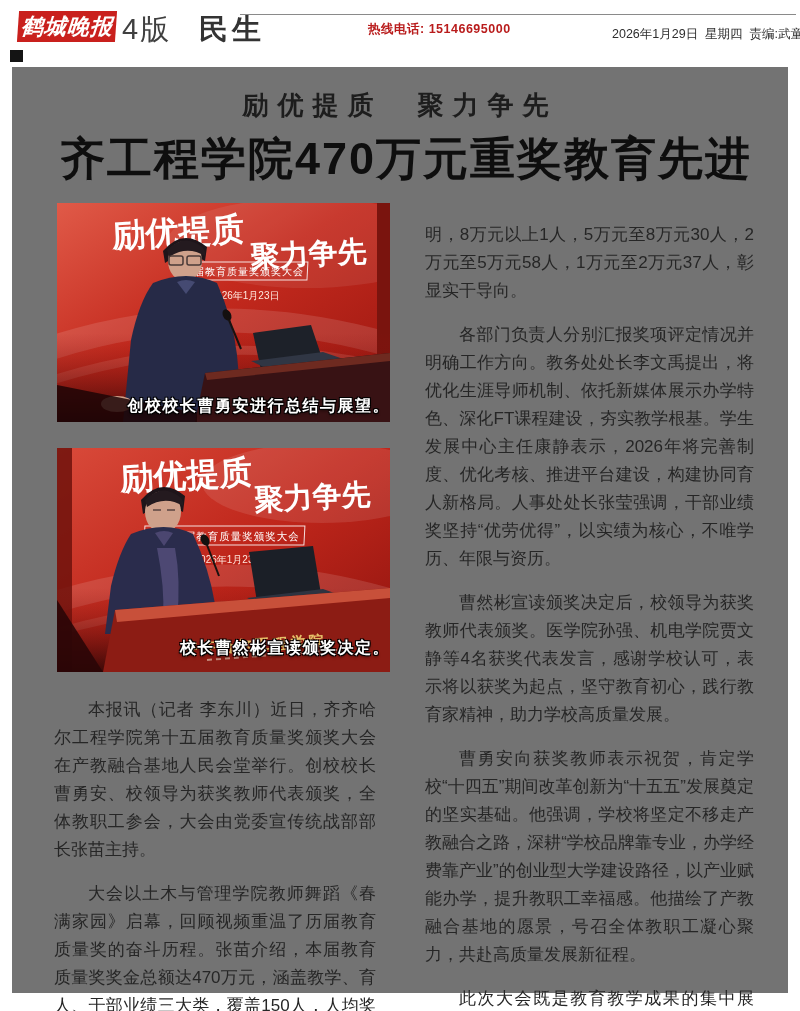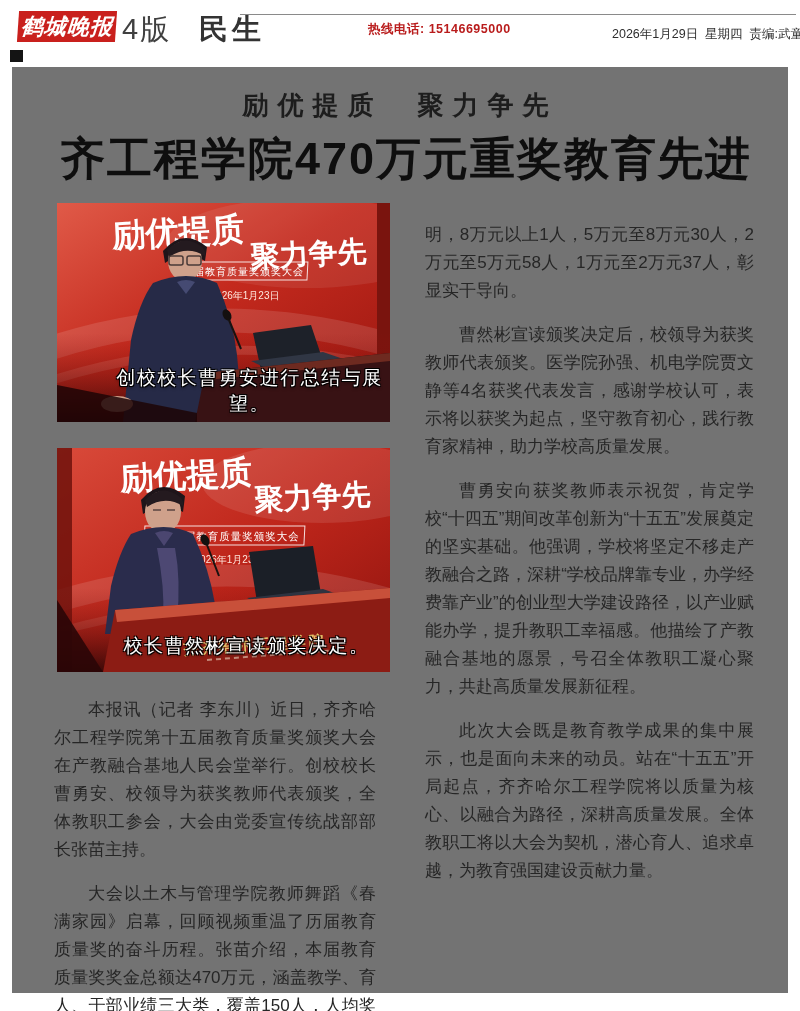--- a/index.html
+++ b/index.html
@@ -46,22 +46,22 @@
     margin:16px;font-size:17px;line-height:28px;color:#262626;
     text-align:justify;text-justify:inter-ideograph;
   }
   p.indent{text-indent:2em;}
   
   figure.photo{position:relative;width:333px;margin:0 0 0 19px;padding:0;}
   figure.photo-1{height:219px;margin-bottom:26px;}
   figure.photo-2{height:224px;margin-bottom:24px;}
   figure.photo svg{display:block;width:100%;height:100%;}
   .photo-caption{
-    position:absolute;left:0;right:0;text-align:center;
-    color:#ffffff;font-weight:normal;font-size:19px;letter-spacing:1.5px;
+    position:absolute;left:0;right:0;text-align:right;
+    color:#ffffff;font-weight:bold;font-size:16px;letter-spacing:1.5px;
     text-shadow:-1px -1px 0 #000,1px -1px 0 #000,-1px 1px 0 #000,1px 1px 0 #000,0 2px 3px rgba(0,0,0,.6);
   }
   .photo-1 .photo-caption{bottom:5px;padding-left:52px;}
   .photo-2 .photo-caption{bottom:13px;padding-left:18px;margin-left:28px;}
   .slogan{font-weight:bold;}
 </style>
 </head>
 <body>
 
 <div class="header">
@@ -191,18 +191,19 @@
         </svg>
         <figcaption class="photo-caption">校长曹然彬宣读颁奖决定。</figcaption>
       </figure>
 
       <p class="body-par indent">本报讯（记者 李东川）近日，齐齐哈尔工程学院第十五届教育质量奖颁奖大会在产教融合基地人民会堂举行。创校校长曹勇安、校领导为获奖教师代表颁奖，全体教职工参会，大会由党委宣传统战部部长张苗主持。</p>
       <p class="body-par indent">大会以土木与管理学院教师舞蹈《春满家园》启幕，回顾视频重温了历届教育质量奖的奋斗历程。张苗介绍，本届教育质量奖奖金总额达470万元，涵盖教学、育人、干部业绩三大类，覆盖150人，人均奖励31333元。奖励梯度分</p>
     </div>
 
     <div class="col-right">
       <p class="body-par">明，8万元以上1人，5万元至8万元30人，2万元至5万元58人，1万元至2万元37人，彰显实干导向。</p>
+      <p class="body-par indent">各部门负责人分别汇报奖项评定情况并明确工作方向。教务处处长李文禹提出，将优化生涯导师机制、依托新媒体展示办学特色、深化FT课程建设，夯实教学根基。学生发展中心主任康静表示，2026年将完善制度、优化考核、推进平台建设，构建协同育人新格局。人事处处长张莹强调，干部业绩奖坚持“优劳优得”，以实绩为核心，不唯学历、年限与资历。</p>
       <p class="body-par indent">曹然彬宣读颁奖决定后，校领导为获奖教师代表颁奖。医学院孙强、机电学院贾文静等4名获奖代表发言，感谢学校认可，表示将以获奖为起点，坚守教育初心，践行教育家精神，助力学校高质量发展。</p>
       <p class="body-par indent">曹勇安向获奖教师表示祝贺，肯定学校“十四五”期间改革创新为“十五五”发展奠定的坚实基础。他强调，学校将坚定不移走产教融合之路，深耕“学校品牌靠专业，办学经费靠产业”的创业型大学建设路径，以产业赋能办学，提升教职工幸福感。他描绘了产教融合基地的愿景，号召全体教职工凝心聚力，共赴高质量发展新征程。</p>
       <p class="body-par indent">此次大会既是教育教学成果的集中展示，也是面向未来的动员。站在“十五五”开局起点，齐齐哈尔工程学院将以质量为核心、以融合为路径，深耕高质量发展。全体教职工将以大会为契机，潜心育人、追求卓越，为教育强国建设贡献力量。</p>
     </div>
   </div>
 </div>
 
 </body></html>

